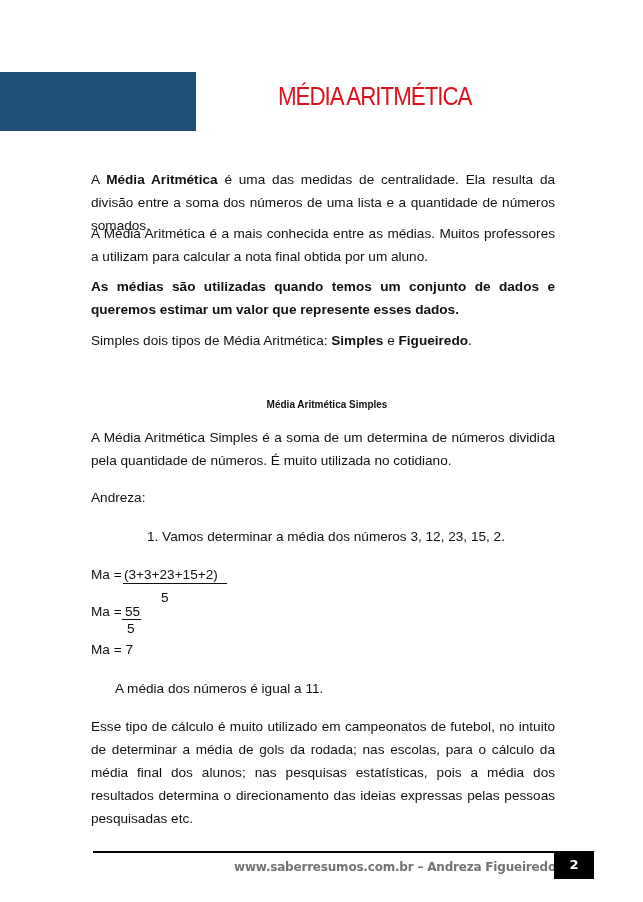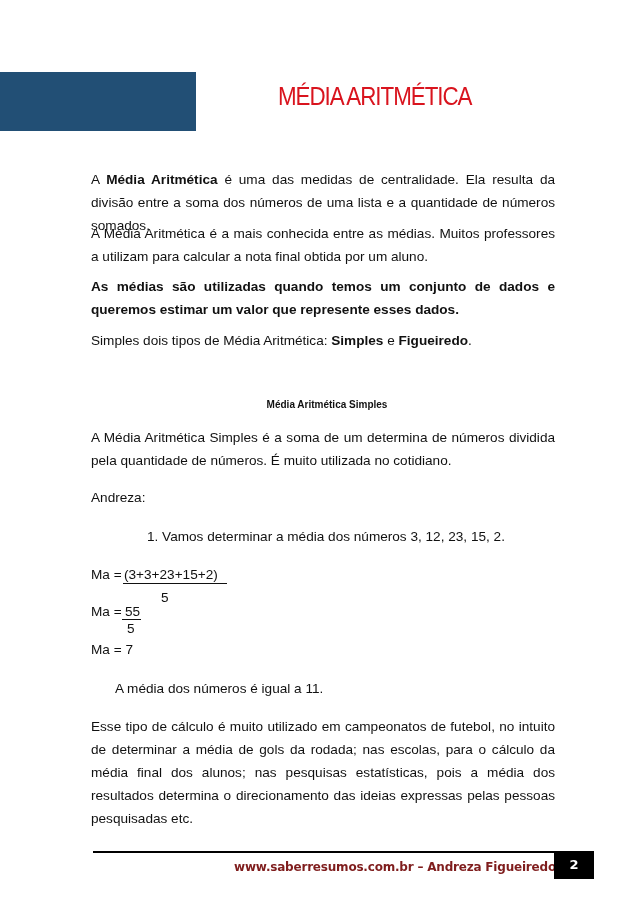--- a/index.html
+++ b/index.html
@@ -9,21 +9,21 @@
   .title { position:absolute; left:278px; top:80px; width:200px; font-family:"Liberation Sans", sans-serif;
            font-size:26px; color:#D9141E; letter-spacing:-1.2px; transform:scaleX(0.86); transform-origin:left top;
            white-space:nowrap; line-height:32px; }
   .p { position:absolute; left:91px; width:464px; font-size:13.6px; line-height:23px; text-align:justify; margin:0; }
   .h2 { position:absolute; left:95px; width:464px; text-align:center; font-weight:bold; font-size:10px; line-height:20px; }
   b { font-weight:bold; }
   .abs { position:absolute; font-size:13.6px; line-height:18px; white-space:nowrap; }
   .fracline { position:absolute; height:1px; background:#111; }
   .footline { position:absolute; left:93px; top:851px; width:461px; height:2px; background:#000; }
   .footer { position:absolute; left:234px; top:860px; width:312px; text-align:right; font-family:"DejaVu Sans", sans-serif;
-            font-size:12px; font-weight:bold; color:#7f1d1d; white-space:nowrap; letter-spacing:-0.2px; }
+            font-size:12px; font-weight:bold; color:#737373; white-space:nowrap; letter-spacing:-0.2px; }
   .pagebox { position:absolute; left:554px; top:851px; width:40px; height:28px; background:#000; color:#fff;
              font-family:"DejaVu Sans", sans-serif; font-weight:bold; font-size:13px; line-height:28px; text-align:center; }
 </style>
 </head>
 <body>
 
 <div class="band"></div>
 <div class="title">MÉDIA ARITMÉTICA</div>
 
 <p class="p" style="top:168px;"><span>A </span><b>Média Aritmética</b><span> é uma das medidas de centralidade. Ela resulta da divisão entre a soma dos números de uma lista e a quantidade de números somados.</span></p>

